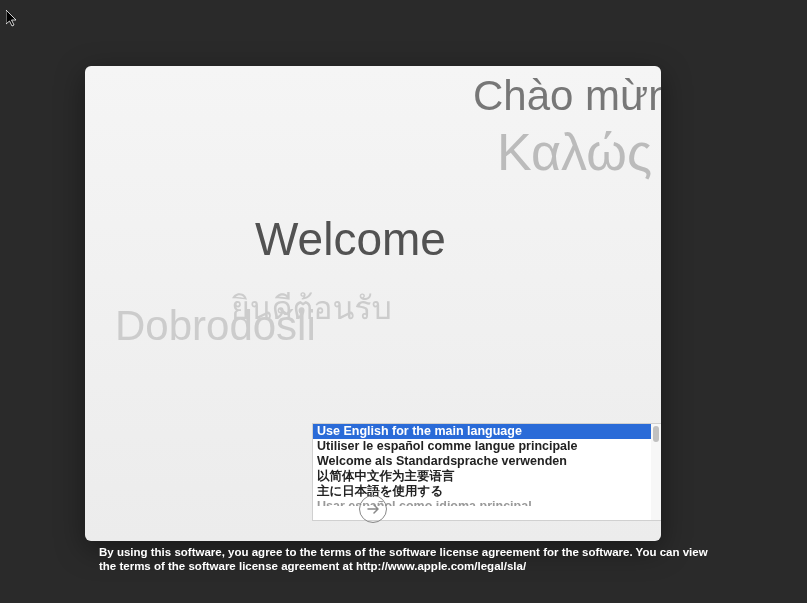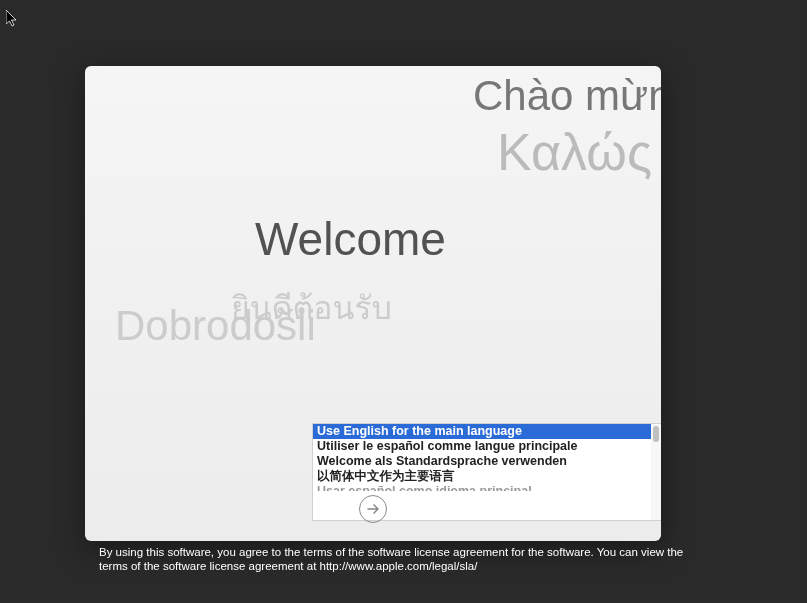--- a/index.html
+++ b/index.html
@@ -110,21 +110,21 @@
       justify-content: center;
     }
     .license {
       position: absolute;
       top: 545px;
       left: 99px;
       width: 610px;
       font-size: 11.5px;
       line-height: 14px;
       color: #fff;
-      font-weight: 400;
+      font-weight: 700;
     }
   </style>
 </head>
 <body>
 
 <div class="cursor">
   <svg width="14" height="18" viewBox="0 0 14 18">
     <path d="M0 0 L0 14 L3.5 11 L6 16 L8 15 L5.5 10 L10 10 Z" fill="#000" stroke="#fff" stroke-width="0.8"></path>
   </svg>
 </div>
@@ -137,20 +137,21 @@
     <div class="welcome-text w4">Dobrodošli</div>
     <div class="welcome-text w3">ยินดีต้อนรับ</div>
   </div>
 
   <div class="language-list-wrapper">
     <div class="language-list" id="lang-list">
         <div class="language-item selected">Use English for the main language</div>
         <div class="language-item">Utiliser le español comme langue principale</div>
         <div class="language-item">Welcome als Standardsprache verwenden</div>
         <div class="language-item">以简体中文作为主要语言</div>
+        <div class="language-item">主に日本語を使用する</div>
         <div class="language-item cut">Usar español como idioma principal</div>
       </div>
     <div class="scrollbar">
       <div class="scrollbar-thumb"></div>
     </div>
   </div>
 
   <button class="next-button">
     <svg width="16" height="16" viewBox="0 0 16 16">
       <path d="M3 8 L12 8 M9 4 L13 8 L9 12" fill="none" stroke="#888" stroke-width="1.5" stroke-linecap="round" stroke-linejoin="round"></path>

